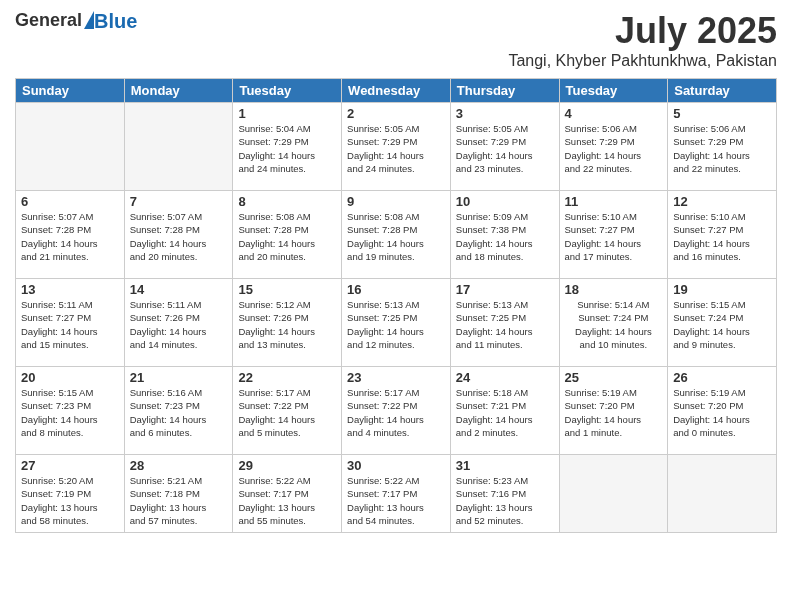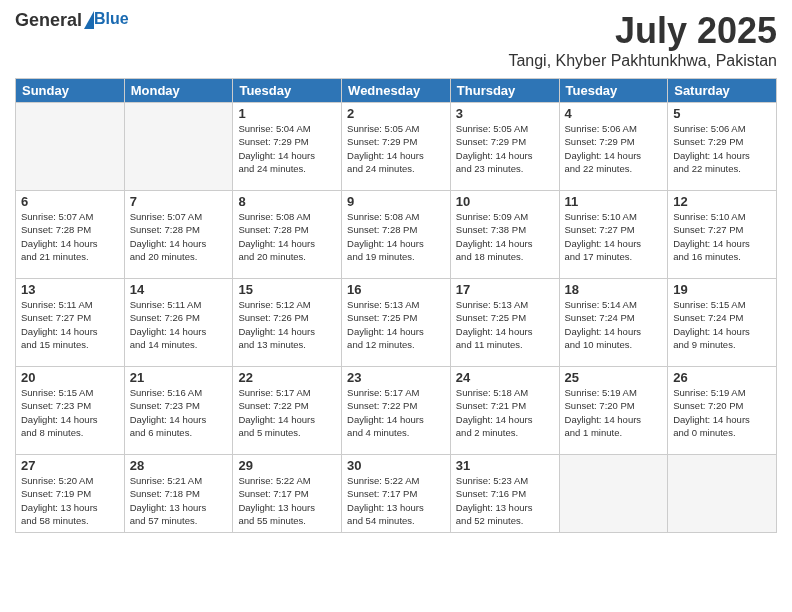--- a/index.html
+++ b/index.html
@@ -30,21 +30,21 @@
     .logo-text {
       display: flex;
       align-items: center;
     }
     .logo-general {
       font-size: 18px;
       font-weight: bold;
       color: #333;
     }
     .logo-blue {
-      font-size: 16px;
+      font-size: 20px;
       font-weight: bold;
       color: #1a6ab1;
     }
     .logo-triangle {
       width: 0;
       height: 0;
       border-left: 10px solid transparent;
       border-bottom: 18px solid #1a6ab1;
       margin-left: 2px;
       margin-top: -2px;
@@ -252,21 +252,21 @@
           </td>
           <td>
             <span class="day-num">17</span>
             <div class="day-info" style="white-space: pre-line;">Sunrise: 5:13 AM
 Sunset: 7:25 PM
 Daylight: 14 hours
 and 11 minutes.</div>
           </td>
           <td>
             <span class="day-num">18</span>
-            <div class="day-info" style="white-space: pre-line;">Sunrise: 5:14 AM
+            <div class="day-info" style="white-space: pre-line; text-align: center;">Sunrise: 5:14 AM
 Sunset: 7:24 PM
 Daylight: 14 hours
 and 10 minutes.</div>
           </td>
           <td>
             <span class="day-num">19</span>
             <div class="day-info" style="white-space: pre-line;">Sunrise: 5:15 AM
 Sunset: 7:24 PM
 Daylight: 14 hours
 and 9 minutes.</div>

